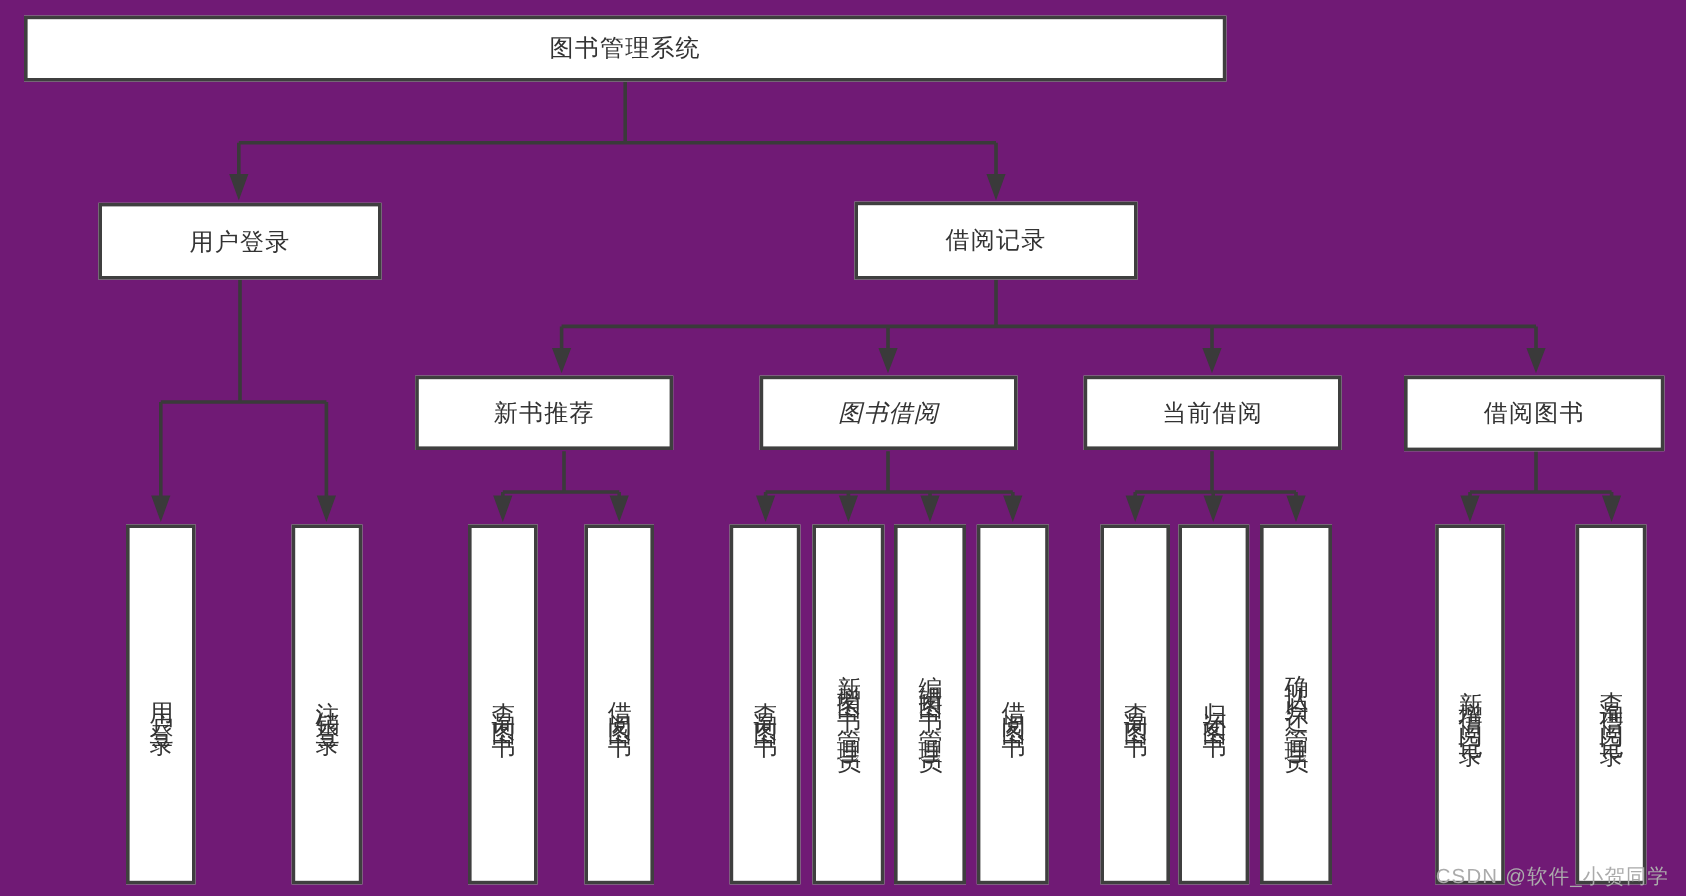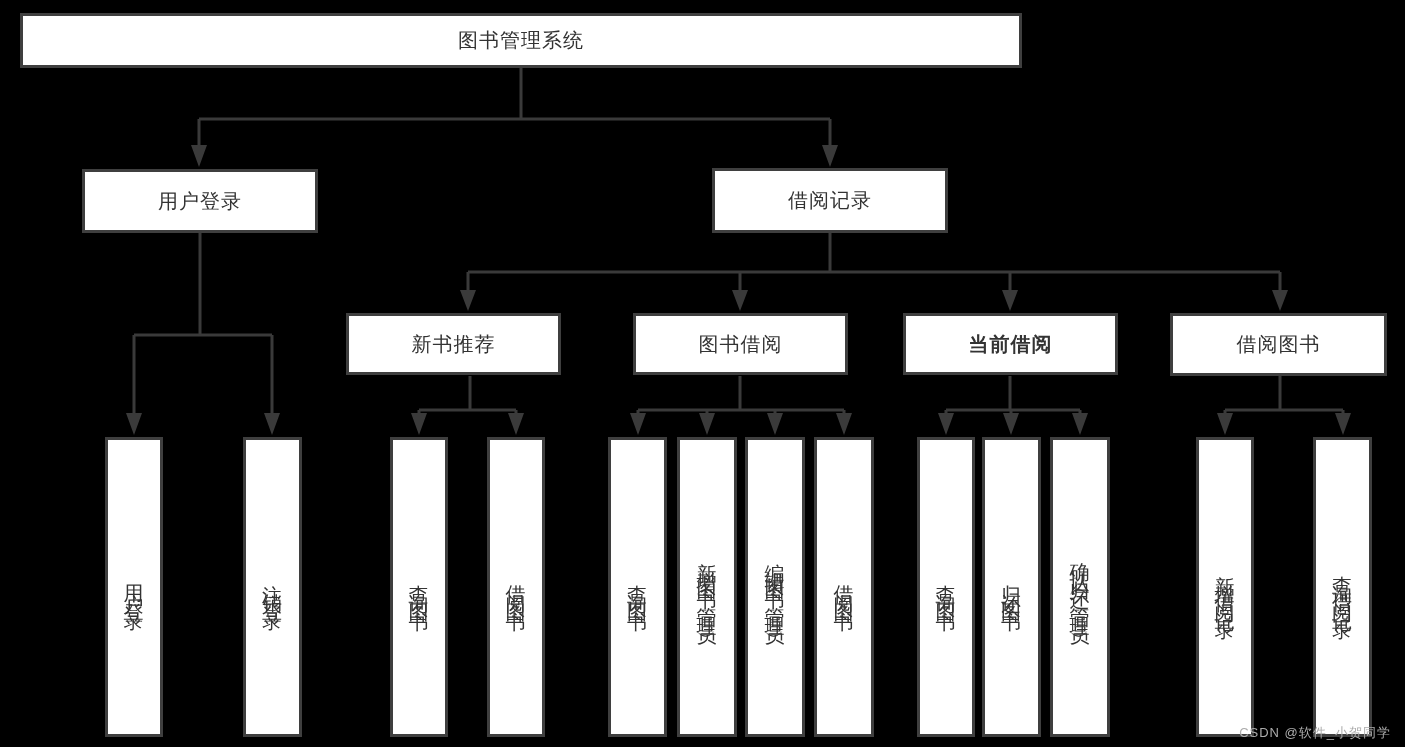--- a/index.html
+++ b/index.html
@@ -1,41 +1,41 @@
 <!DOCTYPE html>
 <html><head>
 <meta charset="utf-8">
 <style>
   html,body { margin:0; padding:0; background:#ffffff; }
   .stage {
-    position:relative; width:1405px; height:747px; background:#000000;
+    position:relative; width:1405px; height:747px; background:#701a75;
     font-family:"Liberation Sans", sans-serif; overflow:hidden;
   }
   .connectors { position:absolute; left:0; top:0; z-index:0; }
   .box {
     position:absolute; box-sizing:border-box; background:#ffffff;
     border:3px solid #3f3f3f; color:#333333; z-index:1;
     display:flex; align-items:center; justify-content:center;
   }
   .hbox { font-size:20px; letter-spacing:1px; }
   .vbox .vtext {
     writing-mode:vertical-rl; text-orientation:mixed;
     font-size:20px; line-height:1; letter-spacing:9px; color:#333333;
   }
   .watermark {
     position:absolute; right:14px; bottom:5px; z-index:5;
-    font-size:13px; color:#ababab; letter-spacing:1px; white-space:nowrap;
+    font-size:17px; color:#ababab; letter-spacing:1px; white-space:nowrap;
   }
   
   .n-root   { left:20px;  top:13px;  width:1002px; height:55px; }
   .n-ulogin { left:82px;  top:169px; width:236px;  height:64px; }
   .n-bmgmt  { left:712px; top:168px; width:236px;  height:65px; }
   .n-newrec { left:346px; top:313px; width:215px;  height:62px; }
-  .n-bborrow{ left:633px; top:313px; width:215px;  height:62px; }
-  .n-cborrow{ left:903px; top:313px; width:215px;  height:62px;font-weight:bold; }
+  .n-bborrow{ left:633px; top:313px; width:215px;  height:62px;font-style:italic; }
+  .n-cborrow{ left:903px; top:313px; width:215px;  height:62px; }
   .n-brec   { left:1170px;top:313px; width:217px;  height:63px; }
   .v1 { left:105px;  top:437px; width:58px; height:300px; }
   .v2 { left:243px;  top:437px; width:59px; height:300px; }
   .v3 { left:390px;  top:437px; width:58px; height:300px; }
   .v4 { left:487px;  top:437px; width:58px; height:300px; }
   .v5 { left:608px;  top:437px; width:59px; height:300px; }
   .v6 { left:677px;  top:437px; width:60px; height:300px; }
   .v7 { left:745px;  top:437px; width:60px; height:300px; }
   .v8 { left:814px;  top:437px; width:60px; height:300px; }
   .v9 { left:917px;  top:437px; width:58px; height:300px; }

